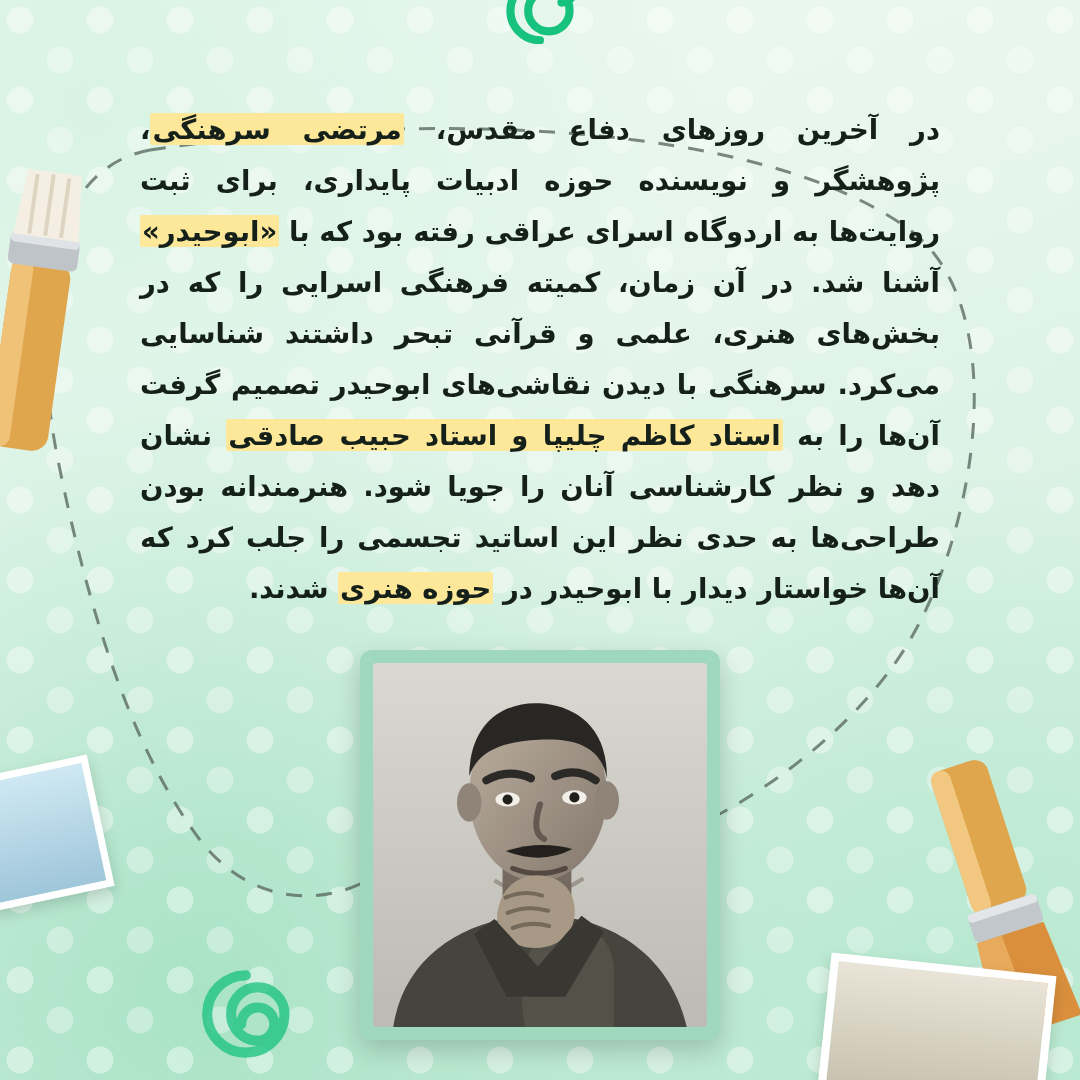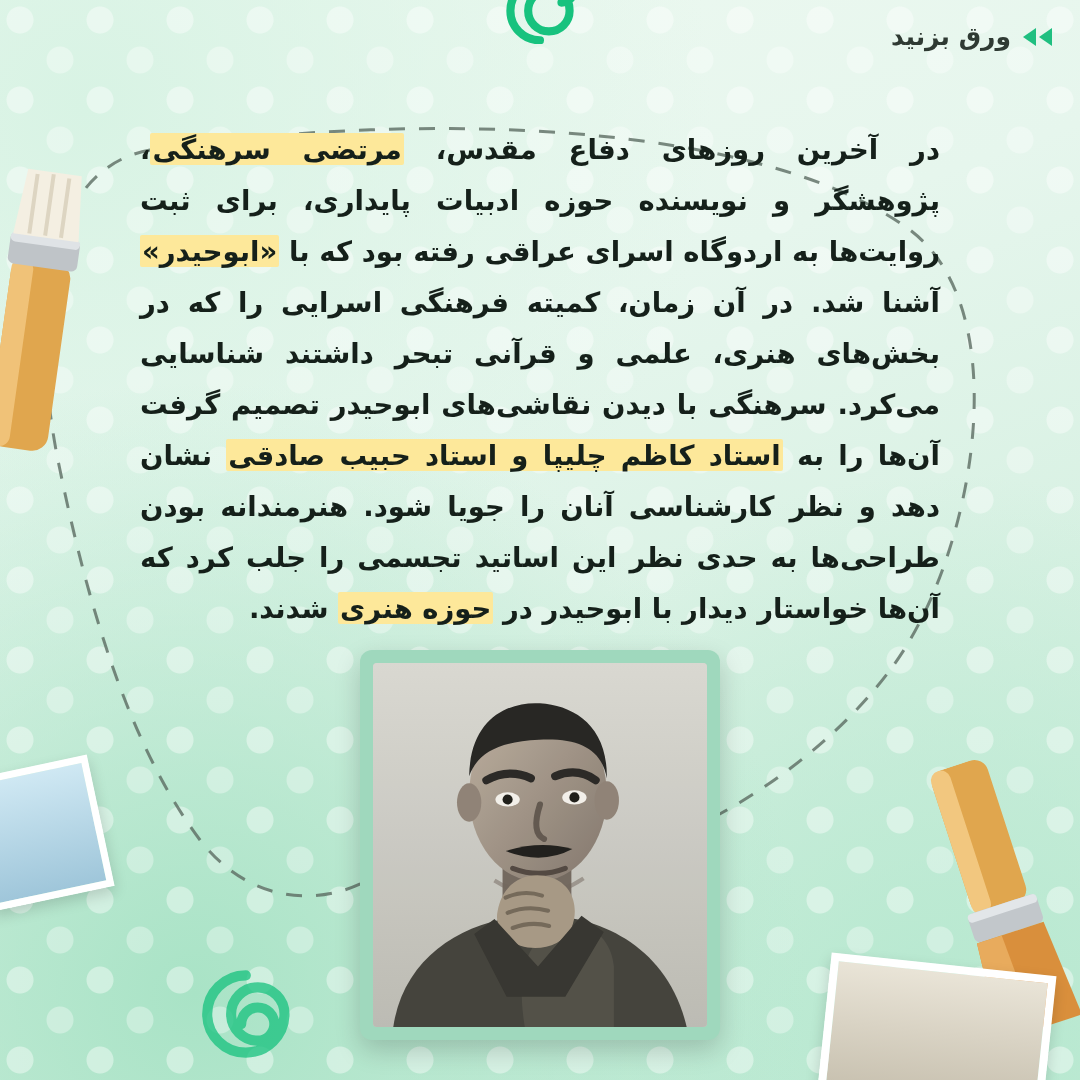--- a/index.html
+++ b/index.html
@@ -48,21 +48,21 @@
     display:block;width:0;height:0;
     border-top:9px solid transparent;border-bottom:9px solid transparent;
     border-right:13px solid #1fbf80;
   }
 
   
   .dashed{position:absolute;inset:0;pointer-events:none;}
 
   
   .text-block{
-    position:absolute;top:124px;right:140px;left:140px;
+    position:absolute;top:104px;right:140px;left:140px;
     text-align:justify;
     direction:rtl;
     color:#15201a;
     font-size:27.5px;
     font-weight:bold;
     line-height:51px;
     letter-spacing:.2px;
   }
   .text-block p{margin:0;}
   .hl{background:#fde89a;padding:0 2px;border-radius:2px;}
@@ -131,29 +131,20 @@
     <rect x="92" y="0" width="20" height="150" rx="10" fill="#f2c77f"></rect>
     <rect x="85" y="146" width="72" height="30" rx="6" fill="#c2c7cb"></rect>
     <rect x="85" y="146" width="72" height="9" rx="4" fill="#e2e6e9"></rect>
     <path d="M86,176 L78,276 L164,276 L156,176 Z" fill="#d98f3c"></path>
     <path d="M86,176 L78,276 L116,276 L112,176 Z" fill="#e8ab5d"></path>
   </svg>
 
   <div class="photo-corner"></div>
   <div class="photo-corner2"></div>
 
-  <div class="topbar">
-    <div class="swipe">
-      <div class="swipe-arrows">
-        <span></span>
-          <span></span>
-      </div>
-      <div class="swipe-text">ورق بزنید</div>
-    </div>
-  </div>
 
   <div class="text-block">
     <p id="paragraph"><span>در آخرین روزهای دفاع مقدس، </span><span class="hl">مرتضی سرهنگی</span><span>، پژوهشگر و نویسنده حوزه ادبیات پایداری، برای ثبت روایت‌ها به اردوگاه اسرای عراقی رفته بود که با </span><span class="hl">«ابوحیدر»</span><span> آشنا شد. در آن زمان، کمیته فرهنگی اسرایی را که در بخش‌های هنری، علمی و قرآنی تبحر داشتند شناسایی می‌کرد. سرهنگی با دیدن نقاشی‌های ابوحیدر تصمیم گرفت آن‌ها را به </span><span class="hl">استاد کاظم چلیپا و استاد حبیب صادقی</span><span> نشان دهد و نظر کارشناسی آنان را جویا شود. هنرمندانه بودن طراحی‌ها به حدی نظر این اساتید تجسمی را جلب کرد که آن‌ها خواستار دیدار با ابوحیدر در </span><span class="hl">حوزه هنری</span><span> شدند.</span></p>
   </div>
 
   <div class="photo-wrap">
     <div class="photo">
       <svg viewBox="0 0 330 360" preserveAspectRatio="xMidYMid slice">
         <defs>
           <linearGradient id="bg" x1="0" y1="0" x2="0" y2="1">

